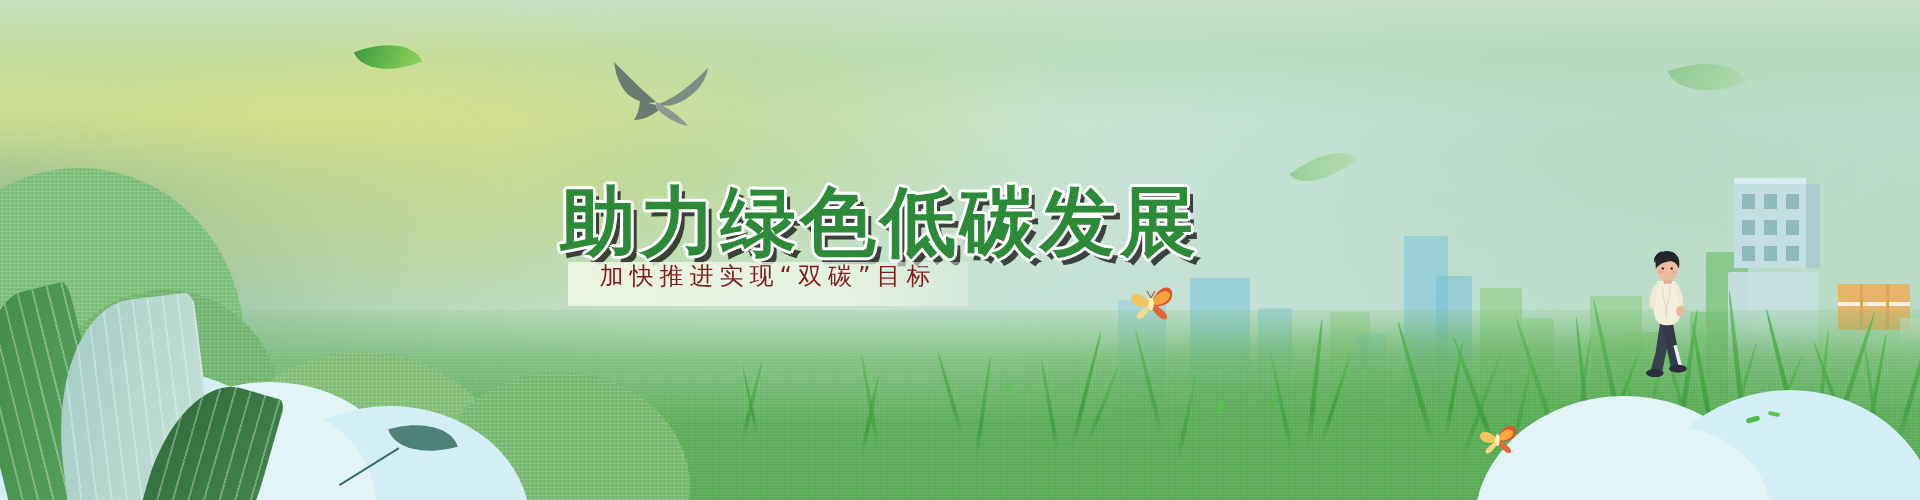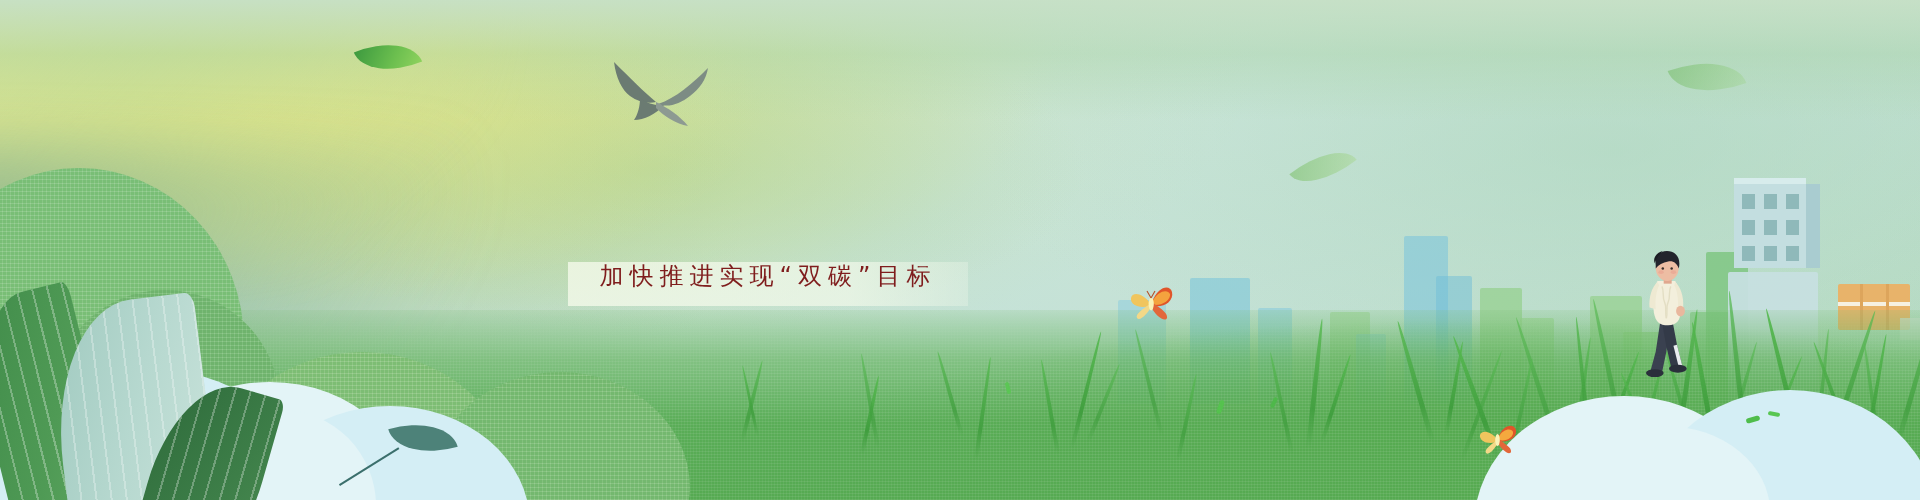--- a/index.html
+++ b/index.html
@@ -302,20 +302,21 @@
   <div class="floatleaf" style="left:1672px;top:58px;width:70px;height:38px;background:linear-gradient(135deg,rgba(110,185,95,0.5) 0%,rgba(150,210,120,0.28) 100%);transform:rotate(-20deg);"></div>
 
   <svg style="position:absolute;left:596px;top:58px;" width="120" height="78" viewBox="0 0 120 78">
     <path d="M18 4 C34 20 48 34 60 44 C52 46 42 44 34 38 C26 32 20 20 18 4 Z" fill="#6b7b72"></path>
     <path d="M112 10 C96 26 80 40 62 46 C72 50 84 46 94 38 C104 30 110 22 112 10 Z" fill="#7d8c84"></path>
     <path d="M44 40 C52 46 60 48 68 47 C60 56 48 62 38 62 C42 56 44 48 44 40 Z" fill="#6b7b72"></path>
     <path d="M60 44 C72 50 84 58 92 68 C80 66 68 58 60 50 Z" fill="#8d9a92"></path>
   </svg>
 
   <div class="title-wrap">
+    <div class="title-line" id="title-line-2">助力绿色低碳发展</div>
   </div>
 
   <div class="subtitle-bar"></div>
   <div class="subtitle-text">加快推进实现“双碳”目标</div>
 
   <svg class="butterfly" style="left:1128px;top:282px;" width="46" height="40" viewBox="0 0 46 40">
     <path d="M24 20 C30 4 42 2 44 10 C46 19 36 26 25 24 Z" fill="#e0552a"></path>
     <path d="M24 20 C30 8 40 7 42 12 C43 18 34 24 25 23 Z" fill="#f4a33e"></path>
     <path d="M24 20 C31 26 40 30 39 36 C37 41 27 33 23 25 Z" fill="#e2673a"></path>
     <path d="M22 21 C14 10 4 10 3 16 C2 23 12 27 21 24 Z" fill="#f0c55e"></path>

